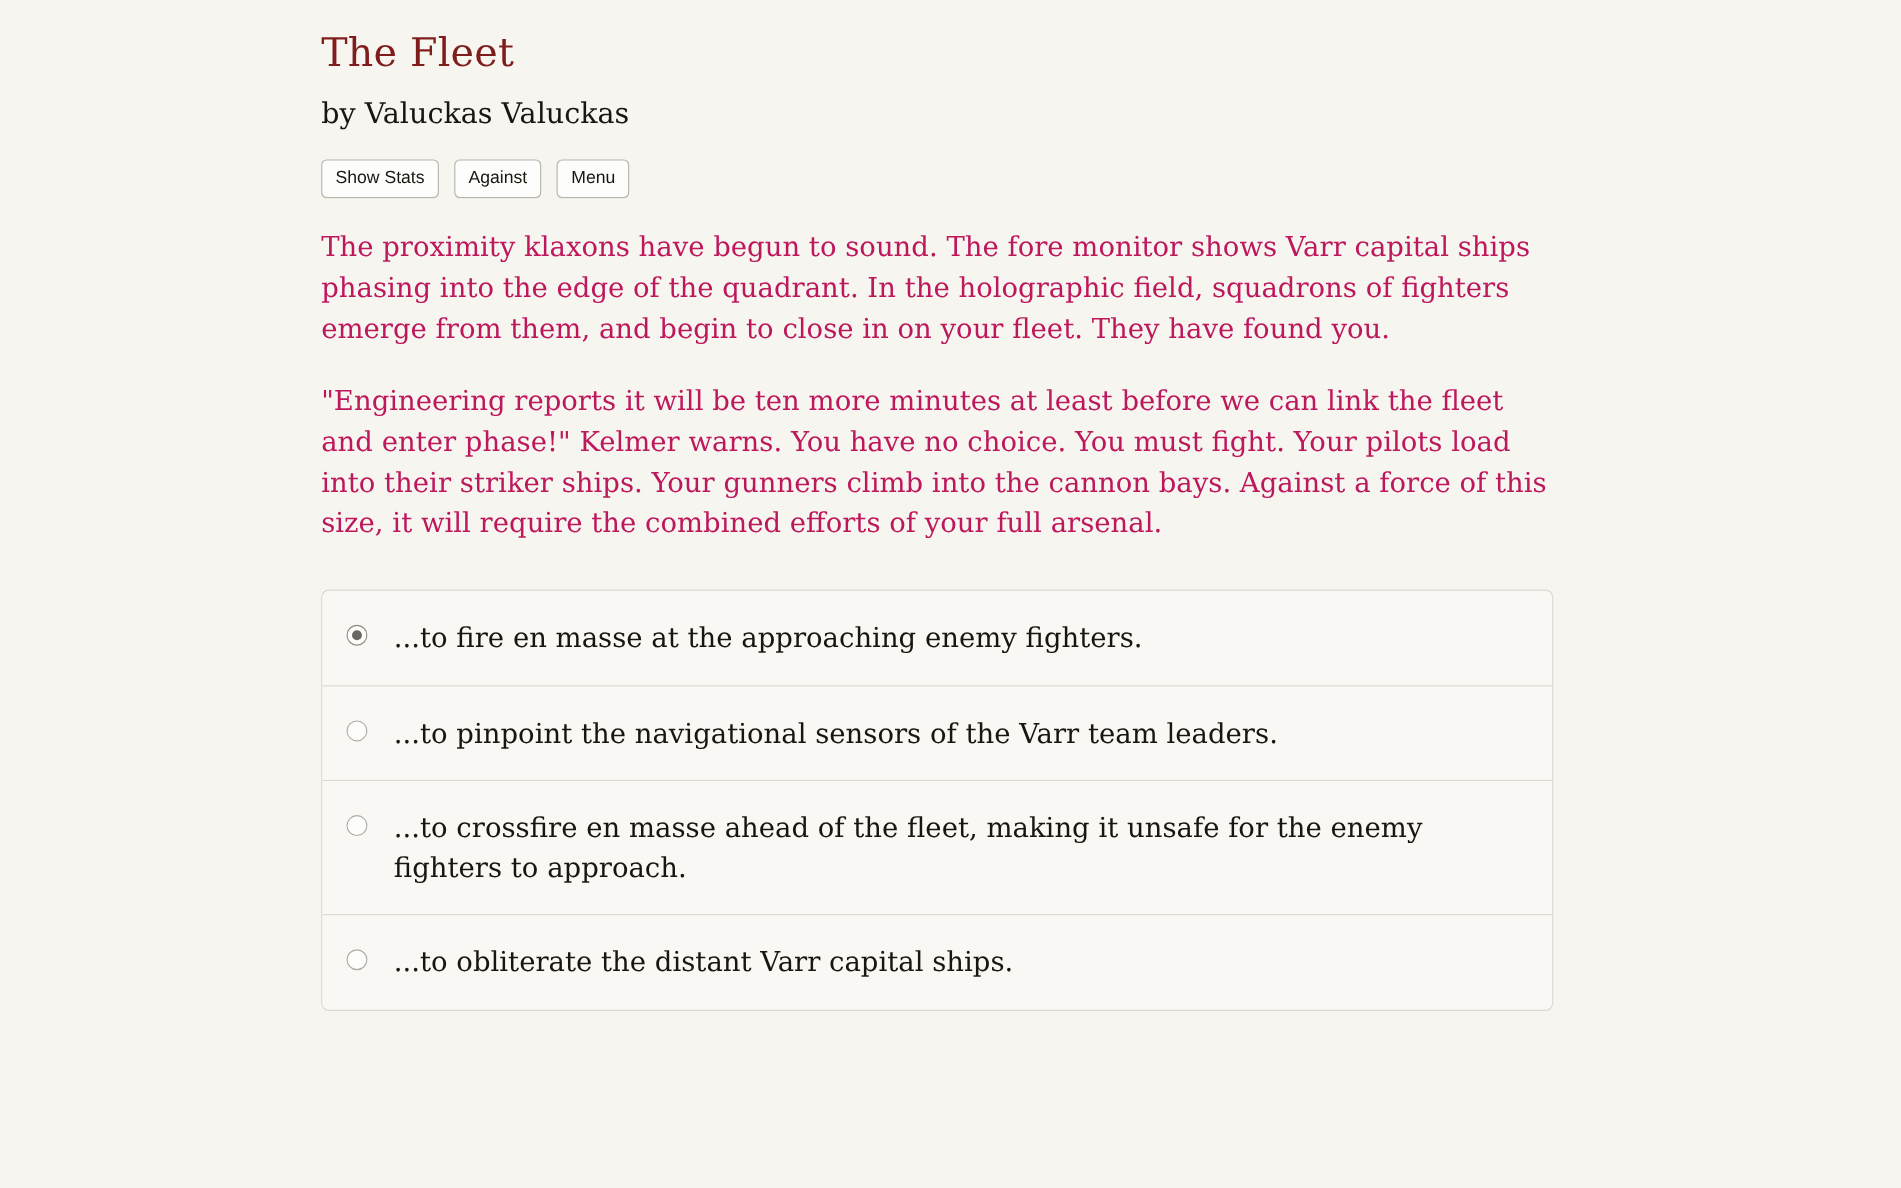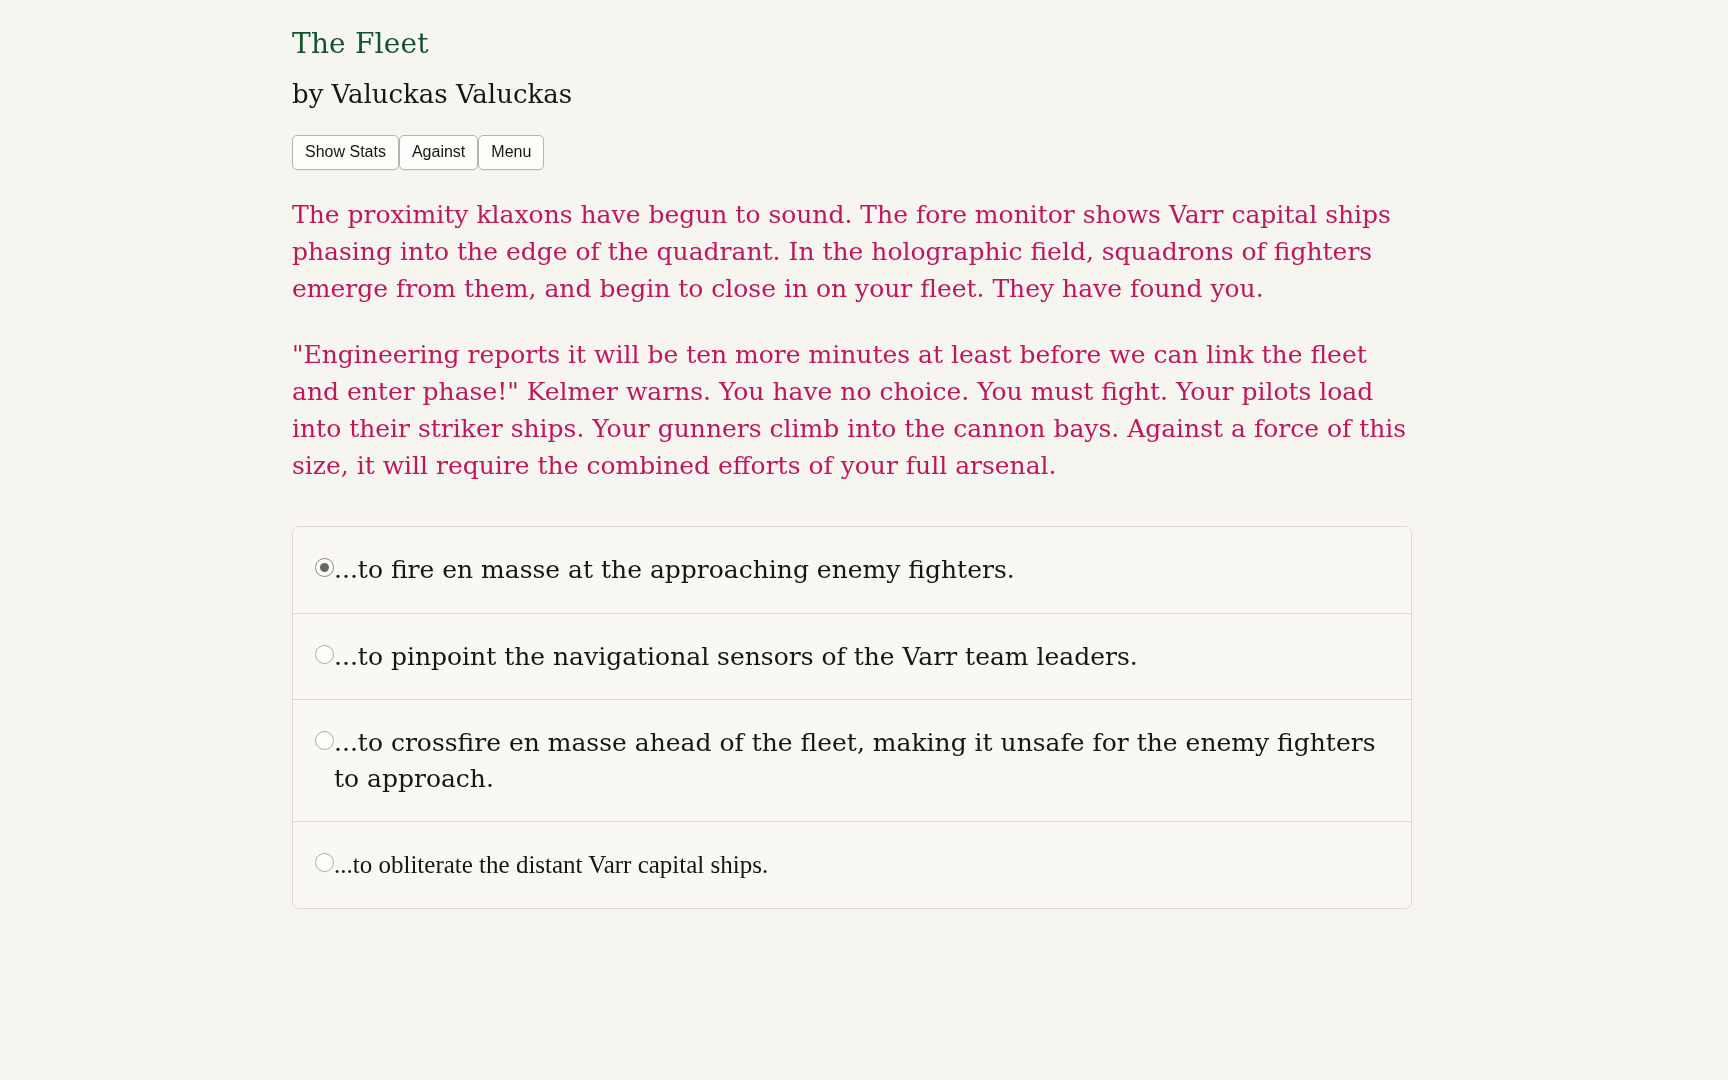--- a/index.html
+++ b/index.html
@@ -18,37 +18,38 @@
     width: 1728px;
     box-sizing: border-box;
     padding: 18px 0 0 0;
   }
   .content {
     width: 1160px;
     margin: 0 0 0 292px;
   }
   h1.title {
     font-family: "DejaVu Serif", "Liberation Serif", serif;
-    font-size: 28px;
+    font-size: 36px;
     font-weight: 400;
     letter-spacing: 0.2px;
     margin: 0 0 0 0;
     padding: 8px 0 0 0;
     line-height: 1.25;
-    color: #14532d;
+    color: #7f1d1d;
   }
   .byline {
     font-size: 26px;
     font-weight: 400;
     margin-top: 18px;
     color: #17160f;
   }
   .toolbar {
     margin-top: 26px;
     display: flex;
+    gap: 14px;
     align-items: center;
   }
   .toolbar button {
     font-family: "Liberation Sans", sans-serif;
     font-size: 16px;
     line-height: 1;
     padding: 8px 12px 9px 12px;
     background: #fdfdfb;
     border: 1px solid #b7b4ad;
     border-radius: 5px;
@@ -74,28 +75,27 @@
     border: 1px solid #ddd9d1;
     border-radius: 7px;
     background: #faf8f4;
     width: 1120px;
     box-sizing: border-box;
     overflow: hidden;
   }
   .choice {
     display: flex;
     align-items: flex-start;
-    gap: 0;
+    gap: 24px;
     padding: 25px 26px 25px 22px;
     border-bottom: 1px solid #ddd9d1;
     cursor: pointer;
   }
   .choice:last-child {
     border-bottom: none;
-    font-family: Liberation Serif, serif;
   }
   .radio {
     width: 19px;
     height: 19px;
     border-radius: 50%;
     border: 1px solid #b0aca4;
     background: #fdfdfb;
     flex: 0 0 auto;
     margin-top: 6px;
     position: relative;

